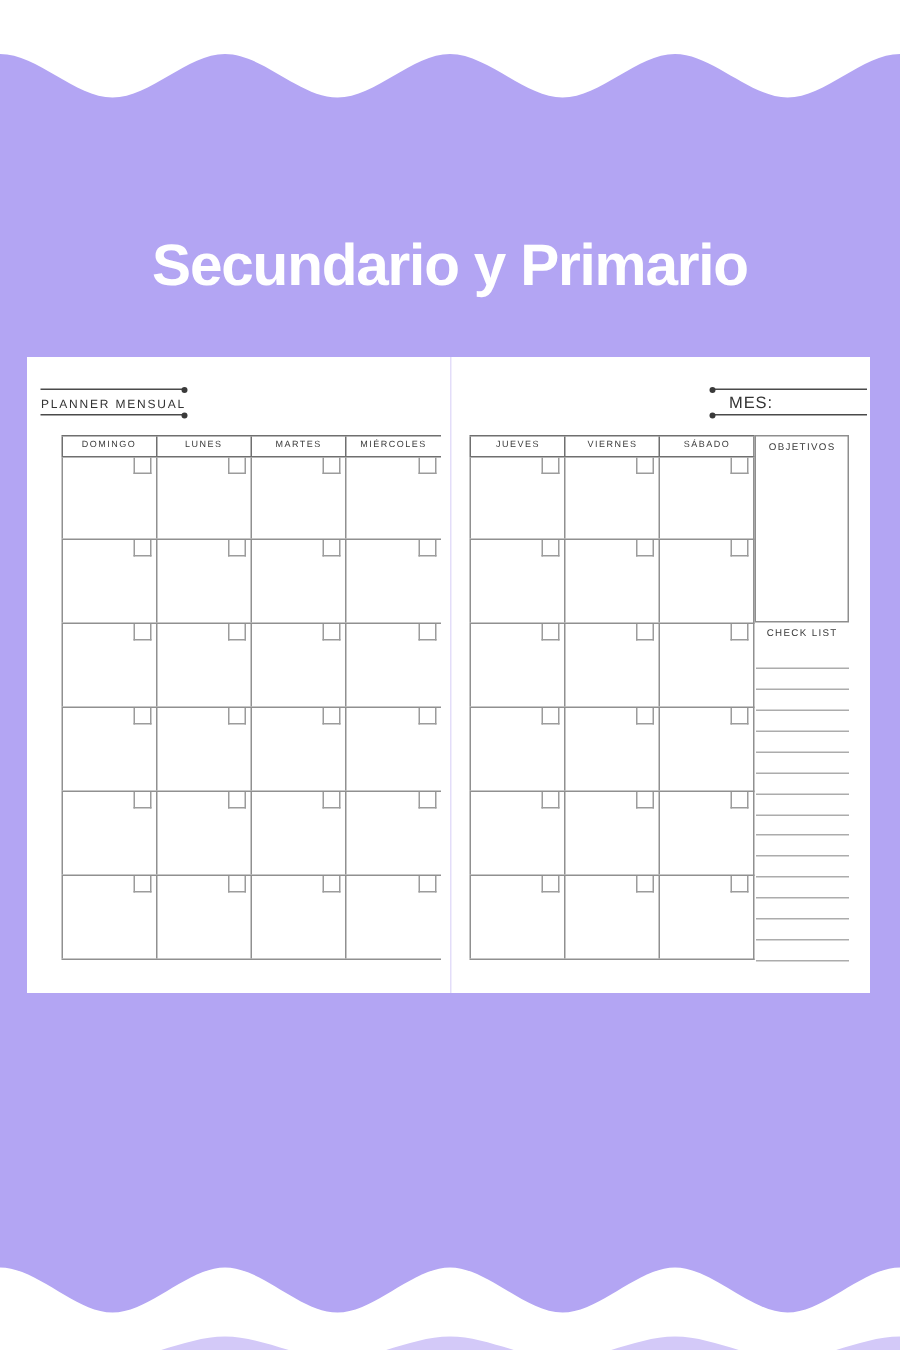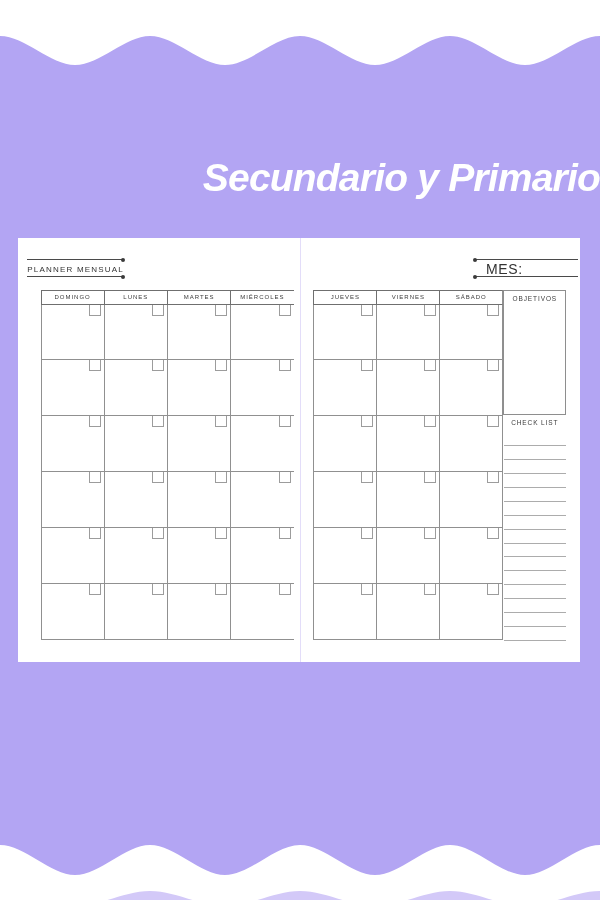--- a/index.html
+++ b/index.html
@@ -3,39 +3,39 @@
 <meta charset="utf-8">
 <style>
   html,body{margin:0;padding:0;}
   body{width:600px;height:900px;font-family:"Liberation Sans","DejaVu Sans",sans-serif;}
   .canvas{position:relative;width:600px;height:900px;background:#b3a5f3;overflow:hidden;}
   .wave-svg{position:absolute;left:0;display:block;}
   #top-wave{top:0;}
   #bottom-wave{top:780px;}
 
   .hero-title{position:absolute;left:0;top:156px;width:600px;height:44px;line-height:44px;
-    text-align:right;color:#ffffff;font-size:39px;font-weight:700;letter-spacing:-0.8px;font-style:italic;}
+    text-align:center;color:#ffffff;font-size:39px;font-weight:700;letter-spacing:-0.8px;}
 
   .spread{position:absolute;left:18px;top:238px;width:562px;height:424px;background:#ffffff;}
   .page{position:absolute;left:0;top:0;width:100%;height:100%;}
   .page-divider{position:absolute;left:281.5px;top:0;width:1.5px;height:424px;background:#e3ddf9;}
 
   
   .rule{position:absolute;height:1px;background:#4a4a4a;}
   .rule .dot{position:absolute;top:-1.5px;width:4px;height:4px;border-radius:50%;background:#3a3a3a;}
   .rule .dot.right{right:-1px;}
   .rule .dot.left{left:-1px;}
   #lp-rule-top{left:9px;top:21px;width:97px;}
   #lp-rule-bottom{left:9px;top:38px;width:97px;}
   .lp-title{position:absolute;left:9px;top:24.5px;width:97px;height:13px;line-height:13px;
     text-align:right;font-size:8px;letter-spacing:1.2px;color:#333;}
   #rp-rule-top{left:456px;top:21px;width:104px;}
   #rp-rule-bottom{left:456px;top:38px;width:104px;}
   .rp-mes{position:absolute;left:468px;top:24.5px;width:92px;height:13px;line-height:13px;
-    text-align:left;font-size:14px;letter-spacing:0.6px;color:#333;}
+    text-align:left;font-size:11px;letter-spacing:0.6px;color:#333;}
 
   
   .grid{position:absolute;top:52px;}
   .grid-left{left:22.5px;width:253px;}
   .grid-right{left:295.3px;width:190px;}
   .grid-header{display:flex;height:14.5px;box-sizing:border-box;
     border-top:1px solid #6f6f6f;border-bottom:1px solid #6f6f6f;}
   .hcell{flex:1;display:flex;align-items:center;justify-content:center;
     border-left:1px solid #6f6f6f;font-size:6px;letter-spacing:1px;color:#3a3a3a;box-sizing:border-box;}
   .grid-right .grid-header{border-right:1px solid #909090;}

